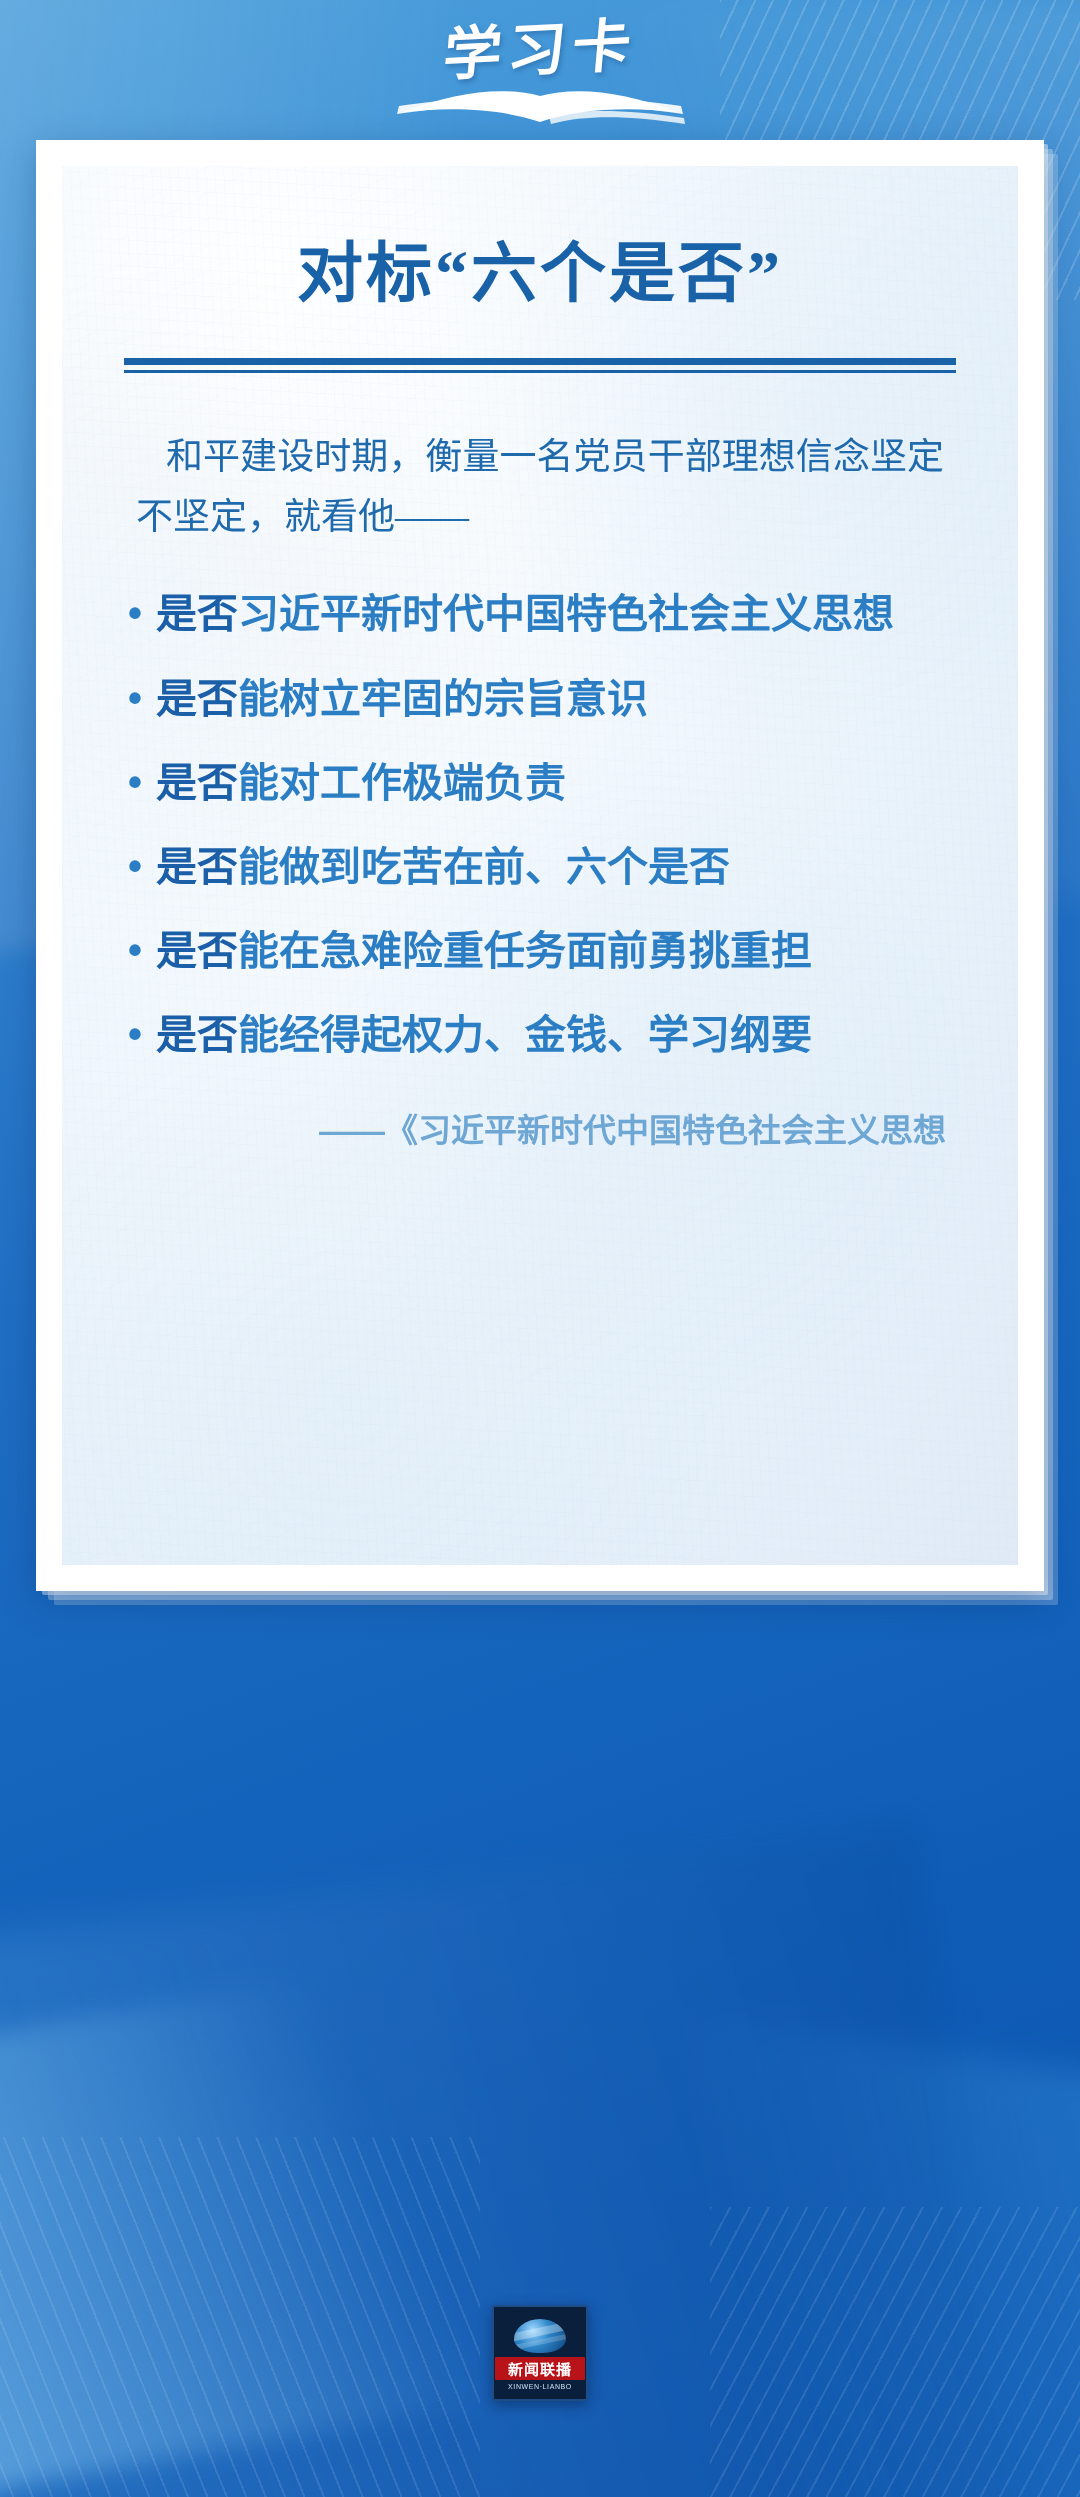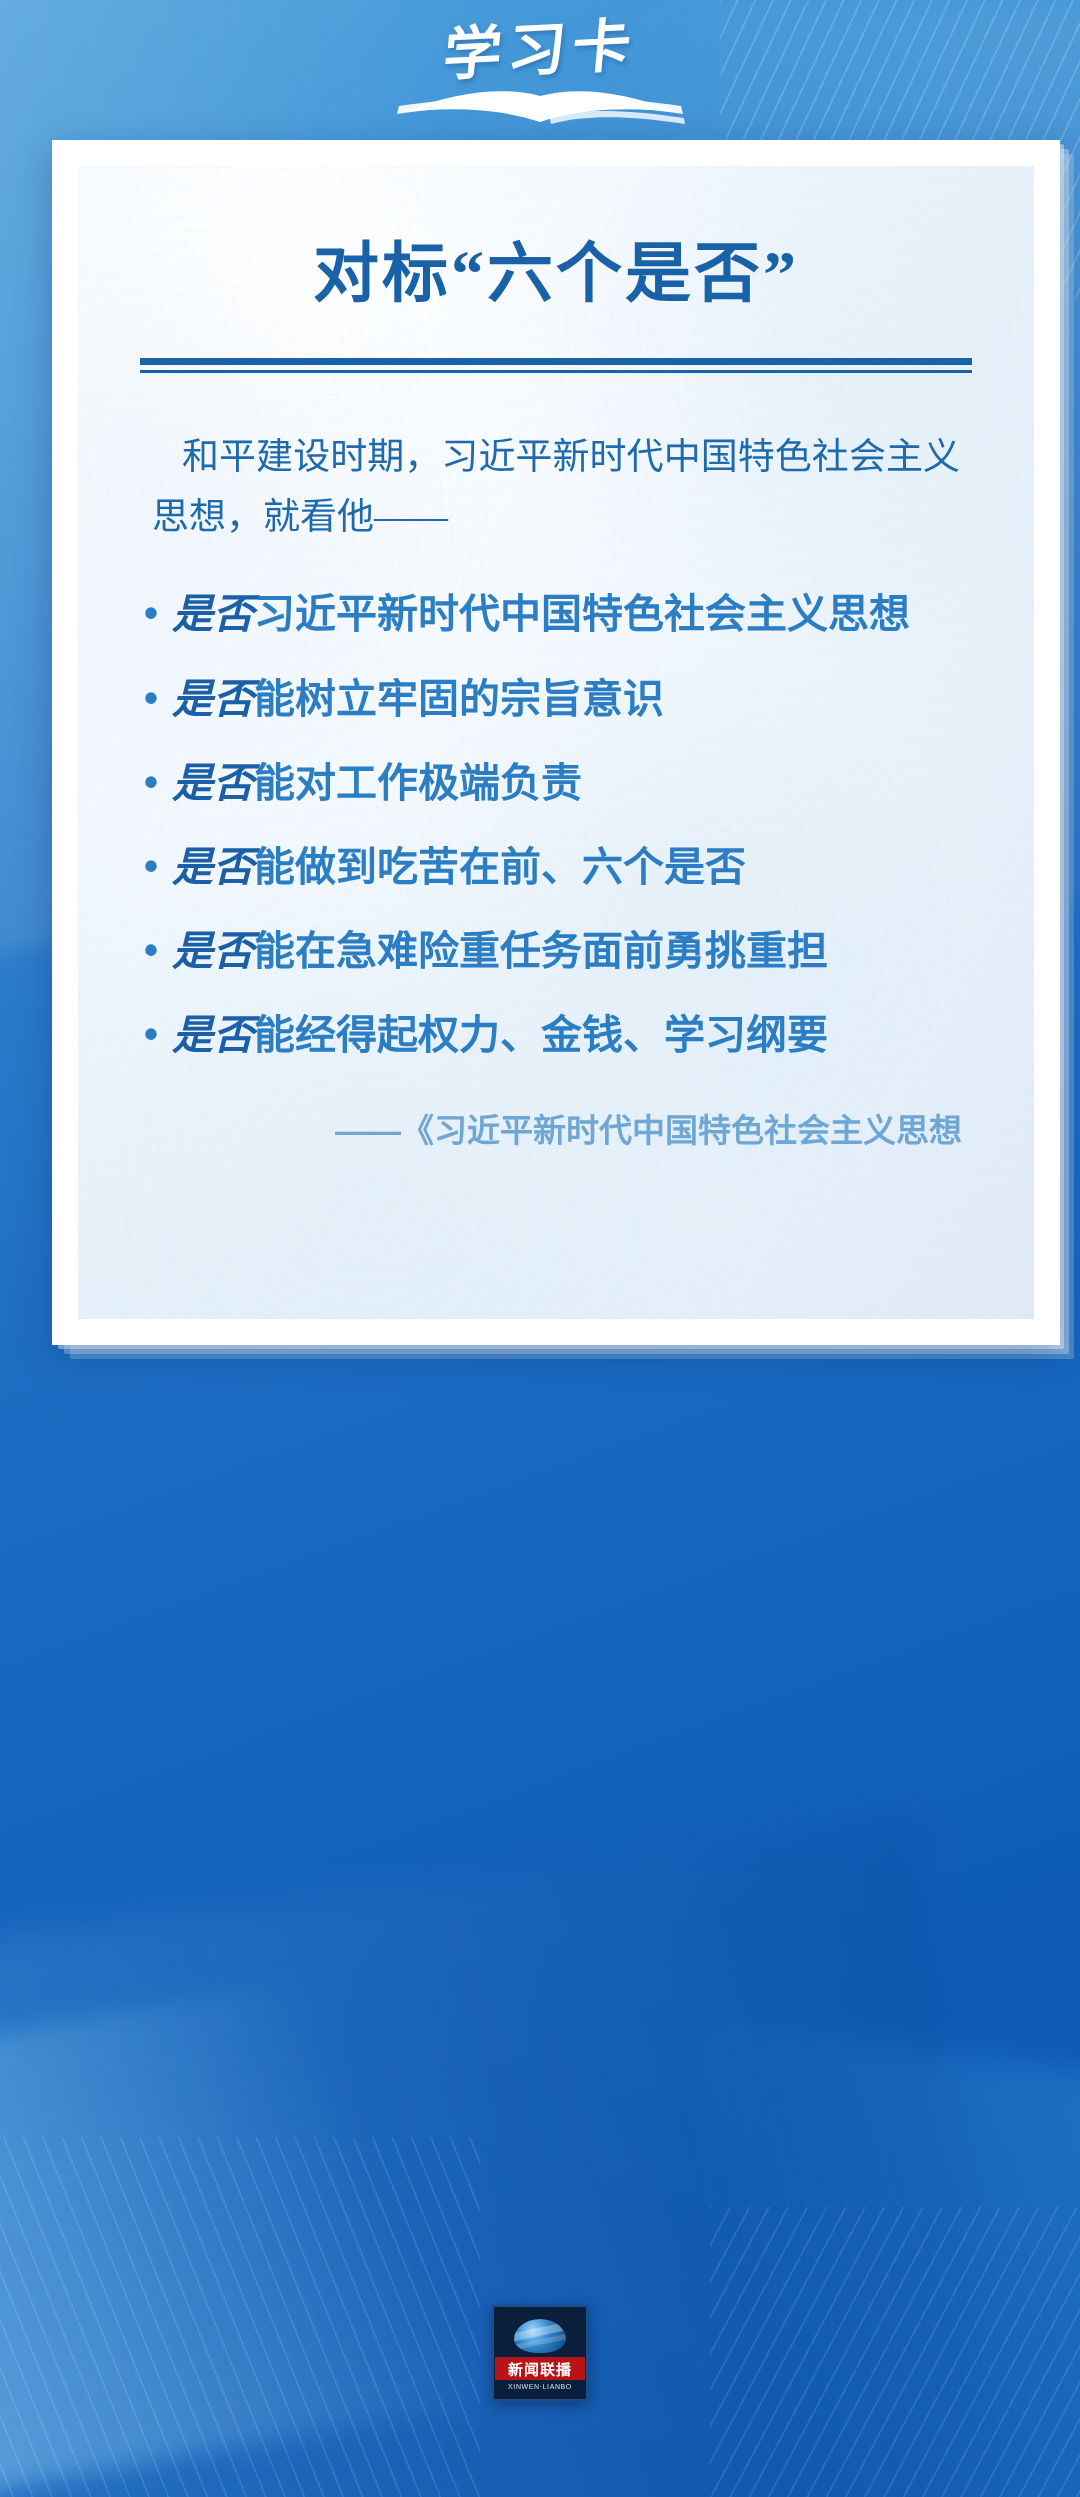--- a/index.html
+++ b/index.html
@@ -73,21 +73,21 @@
     text-align:center;
     font-family:"Liberation Serif","DejaVu Serif",serif;
     font-weight:700; font-size:58px; letter-spacing:6px;
     color:#ffffff; line-height:1;
     transform:skewX(-8deg) rotate(-3deg);
     text-shadow:2px 3px 5px rgba(0,40,100,0.28);
   }
   .logo-book{ position:absolute; left:50%; transform:translateX(-50%); bottom:-4px; }
 
   
-  .card-stack{ position:absolute; left:52px; top:140px; width:1008px; height:1205px; }
+  .card-stack{ position:absolute; left:36px; top:140px; width:1008px; height:1451px; }
   .card-shadow{
     position:absolute; border-radius:2px;
     background:rgba(255,255,255,0.40);
   }
   .sh1{ left:18px; top:14px; right:-14px; bottom:-14px; background:rgba(255,255,255,0.22); }
   .sh2{ left:12px; top:9px;  right:-9px;  bottom:-9px;  background:rgba(255,255,255,0.32); }
   .sh3{ left:6px;  top:4px;  right:-4px;  bottom:-4px;  background:rgba(255,255,255,0.46); }
 
   .card-outer{
     position:absolute; left:0; top:0; right:0; bottom:0;
@@ -148,21 +148,21 @@
     display:flex; align-items:flex-start;
     margin-bottom:26px;
     font-size:41px; line-height:1.42;
     color:#2b7ec4; font-weight:600;
   }
   .bullet .dot{
     flex:0 0 auto; width:24px; margin-right:4px;
     color:#2b7ec4; font-size:40px; line-height:1.42; text-align:left;
   }
   .bullet .txt{ flex:1 1 auto; }
-  .bullet .hl{ color:#1a5fa8; font-weight:700;font-style:italic; }
+  .bullet .hl{ color:#1a5fa8; font-weight:700; }
 
   
   .attrib{
     margin-top:40px; padding-right:14px;
     text-align:right;
     font-size:33px; line-height:1.55;
     color:#6fa7d4; font-weight:700;
   }
   .attrib .ln{ display:block; }
 
@@ -241,21 +241,21 @@
 
           <h1 class="title">
             <span class="ln">对标“六个是否”</span>
           </h1>
 
           <div class="rule">
             <div class="thick"></div>
             <div class="thin"></div>
           </div>
 
-          <p class="intro">和平建设时期，习近平新时代中国特色社会主义思想，就看他——</p>
+          <p class="intro">和平建设时期，衡量一名党员干部理想信念坚定不坚定，就看他——</p>
 
           <ul class="bullets" style="list-style:none">
             <li class="bullet">
               <span class="dot">•</span>
               <span class="txt"><span class="hl">是否</span><span>习近平新时代中国特色社会主义思想</span></span>
             </li>
             <li class="bullet">
               <span class="dot">•</span>
               <span class="txt"><span class="hl">是否</span><span>能树立牢固的宗旨意识</span></span>
             </li>

